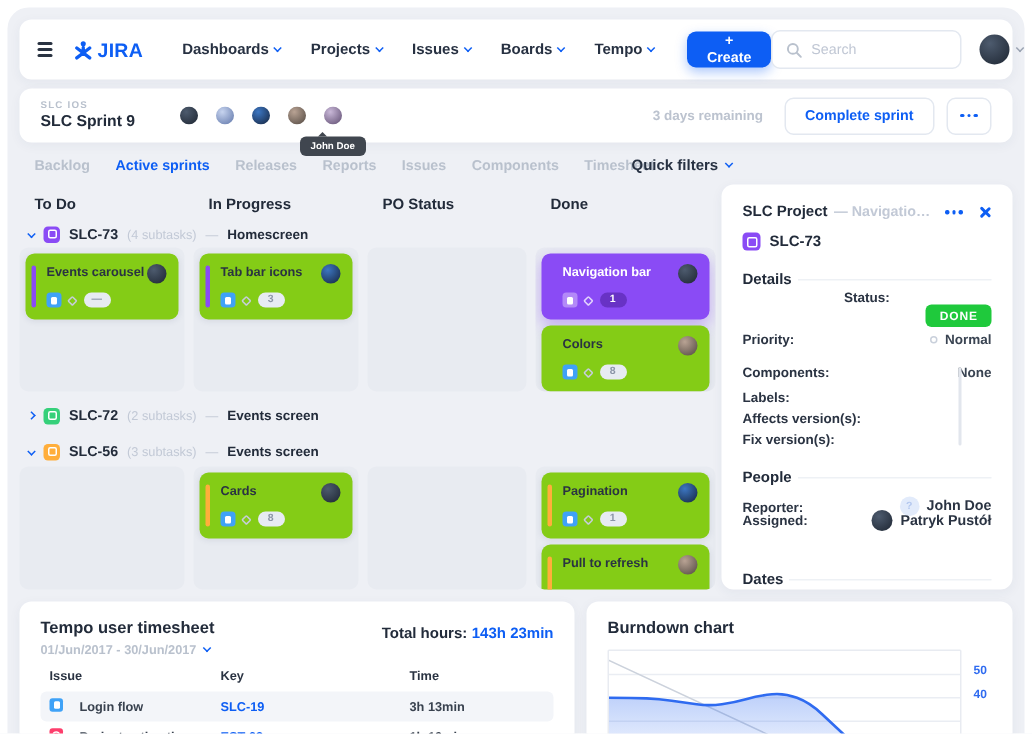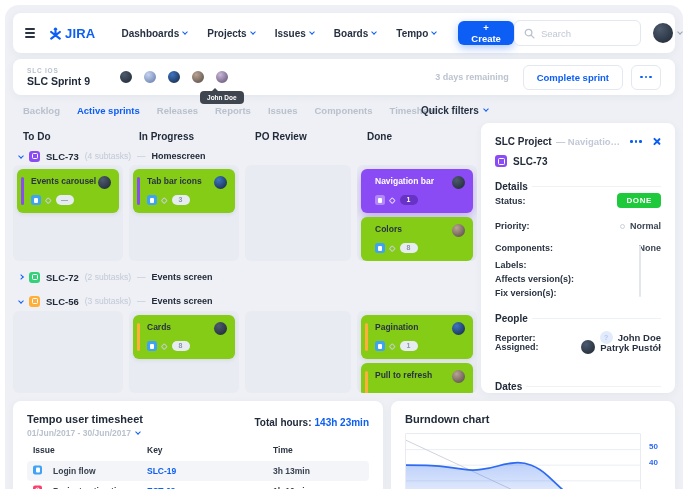--- a/index.html
+++ b/index.html
@@ -98,21 +98,21 @@
   .dp-key{top:32px;gap:6px;}
   .dp-key .lic{width:12px;height:12px;}
   .dp-key-text{font-size:10px;font-weight:700;color:#222b3a;}
   .section-title{font-size:10px;font-weight:800;color:#222b3a;display:flex;align-items:center;gap:4px;}
   .section-title .line{flex:1;height:1px;background:#eef1f5;}
   .st-details{top:58px;} .st-people{top:190px;} .st-dates{top:258px;}
   .f-label{font-size:9px;font-weight:600;color:#2a3342;}
   .f-value{margin-left:auto;font-size:9px;font-weight:600;color:#3a4452;display:inline-flex;align-items:center;gap:5px;}
   .badge{background:#1fc93c;color:#fff;font-size:8px;font-weight:800;letter-spacing:.6px;padding:3px 9px;border-radius:4px;}
   .pri-dot{width:5px;height:5px;border:1.4px solid #c9d0db;border-radius:50%;display:inline-block;}
-  .fr-status{top:70px;} .fr-priority{top:98px;} .fr-comp{top:120px;} .fr-labels{top:137px;} .fr-affects{top:151px;} .fr-fix{top:165px;}
+  .fr-status{top:70px;flex-direction:column;} .fr-priority{top:98px;} .fr-comp{top:120px;} .fr-labels{top:137px;} .fr-affects{top:151px;} .fr-fix{top:165px;}
   .scroll-thumb{position:absolute;right:34px;top:122px;width:2px;height:52px;background:#e2e6ed;border-radius:2px;}
   .pr-reporter{top:208px;} .pr-assigned{top:217px;}
   .p-name{font-size:9.5px;font-weight:600;color:#2a3342;}
   .q-icon{width:13px;height:13px;border-radius:50%;background:#e2ebfb;color:#b4c8ef;font-size:7px;font-weight:800;display:inline-flex;align-items:center;justify-content:center;}
 
   
   .timesheet{left:8px;top:396px;width:370px;height:100px;padding:12px 14px;}
   .ts-title{font-size:11px;font-weight:800;color:#222b3a;}
   .ts-range{display:flex;align-items:center;gap:5px;margin-top:3px;font-size:8.5px;font-weight:600;color:#b9c1cd;}
   .ts-total{position:absolute;right:14px;top:16px;font-size:10px;font-weight:800;color:#222b3a;}
@@ -226,21 +226,21 @@
     <span class="tab">Timesheet</span>
     <span class="quick-filters">
           <span>Quick filters</span>
           <i class="chev"></i>
         </span>
   </div>
 
   <div class="board">
     <span class="colh" style="left:10px">To Do</span>
     <span class="colh" style="left:126px">In Progress</span>
-    <span class="colh" style="left:242px">PO Review</span>
+    <span class="colh" style="left:242px">PO Status</span>
     <span class="colh" style="left:354px">Done</span>
 
     <div class="lane-header" style="top:27px;left:6px">
       <i class="chev"></i>
       <span class="lic purple"></span>
       <span class="lane-key">SLC-73</span>
       <span class="lane-sub">(4 subtasks)</span>
       <span class="lane-sep">—</span>
       <span class="lane-title">Homescreen</span>
     </div>

